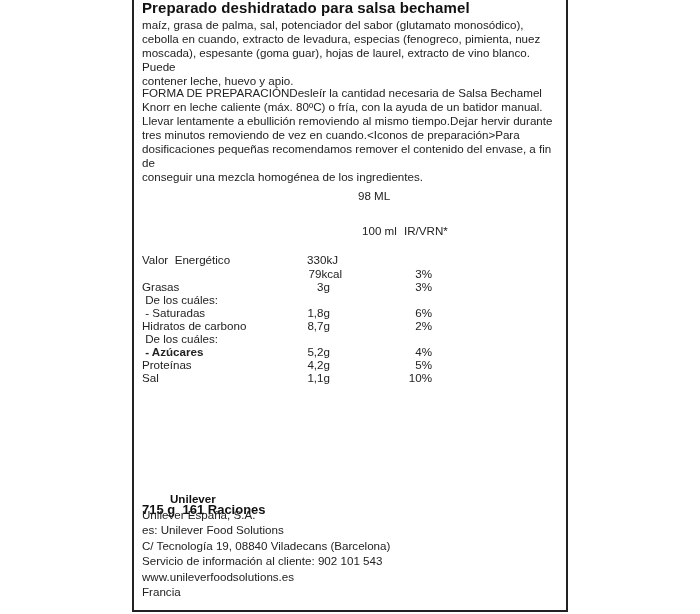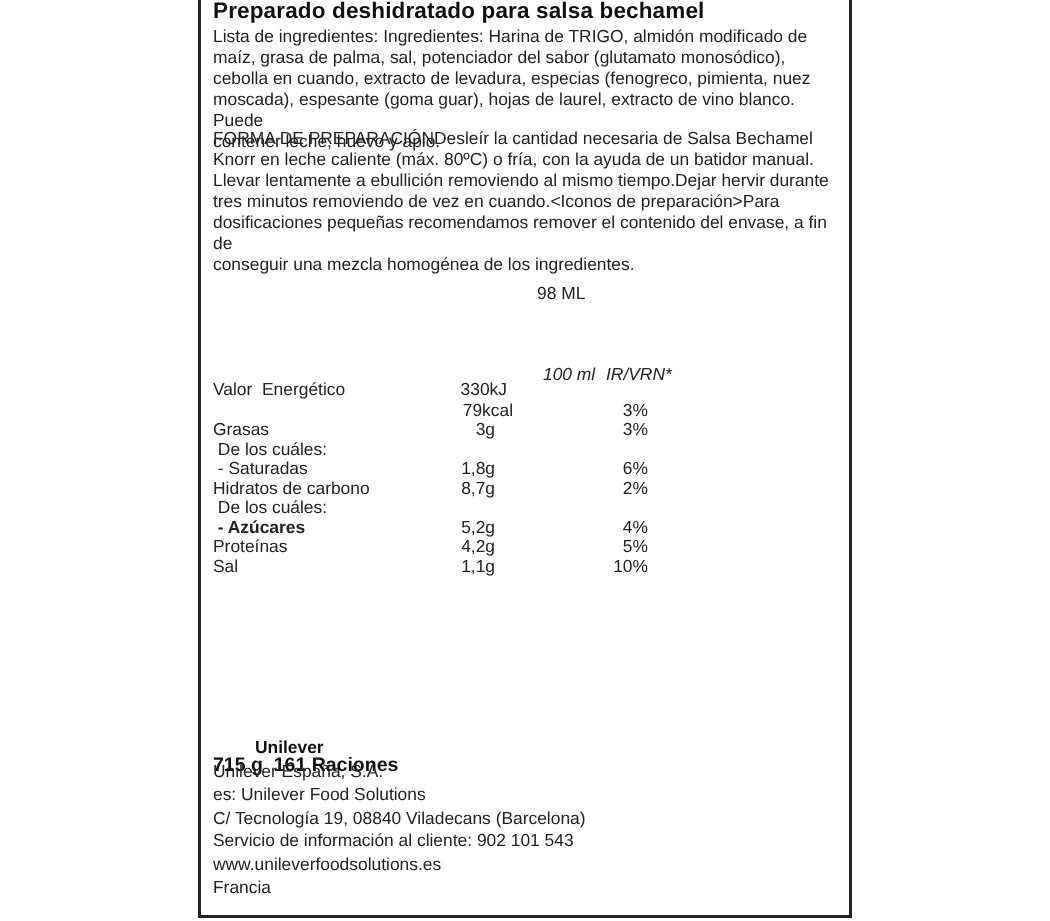--- a/index.html
+++ b/index.html
@@ -89,40 +89,39 @@
     .company div { white-space: nowrap; }
   </style>
 </head>
 <body>
 
 <div class="label-box">
 
   <div class="title">Preparado deshidratado para salsa bechamel</div>
 
   <div class="para ingredients">
-    <div>Lista de ingredientes: Ingredientes: Harina de TRIGO, almidón modificado de</div>
     <div>maíz, grasa de palma, sal, potenciador del sabor (glutamato monosódico),</div>
     <div>cebolla en cuando, extracto de levadura, especias (fenogreco, pimienta, nuez</div>
     <div>moscada), espesante (goma guar), hojas de laurel, extracto de vino blanco. Puede</div>
     <div>contener leche, huevo y apio.</div>
   </div>
 
   <div class="para preparation">
     <div>FORMA DE PREPARACIÓNDesleír la cantidad necesaria de Salsa Bechamel</div>
     <div>Knorr en leche caliente (máx. 80ºC) o fría, con la ayuda de un batidor manual.</div>
     <div>Llevar lentamente a ebullición removiendo al mismo tiempo.Dejar hervir durante</div>
     <div>tres minutos removiendo de vez en cuando.&lt;Iconos de preparación&gt;Para</div>
     <div>dosificaciones pequeñas recomendamos remover el contenido del envase, a fin de</div>
     <div>conseguir una mezcla homogénea de los ingredientes.</div>
   </div>
 
   <div class="serving">98 ML</div>
 
   <div>
-    <div class="nut-row" style="top:245px;font-style:italic;">
+    <div class="nut-row" style="top:226px;">
       <span class="hdr-100">100 ml</span>
       <span class="hdr-ir">IR/VRN*</span>
     </div>
 
     <div class="nut-row" style="top:255px;">
       <span class="name" style="white-space:pre;">Valor  Energético</span>
       <span class="val" style="right:224px;">330kJ</span>
       <span class="pct"></span>
     </div>
     <div class="nut-row" style="top:269px;">

